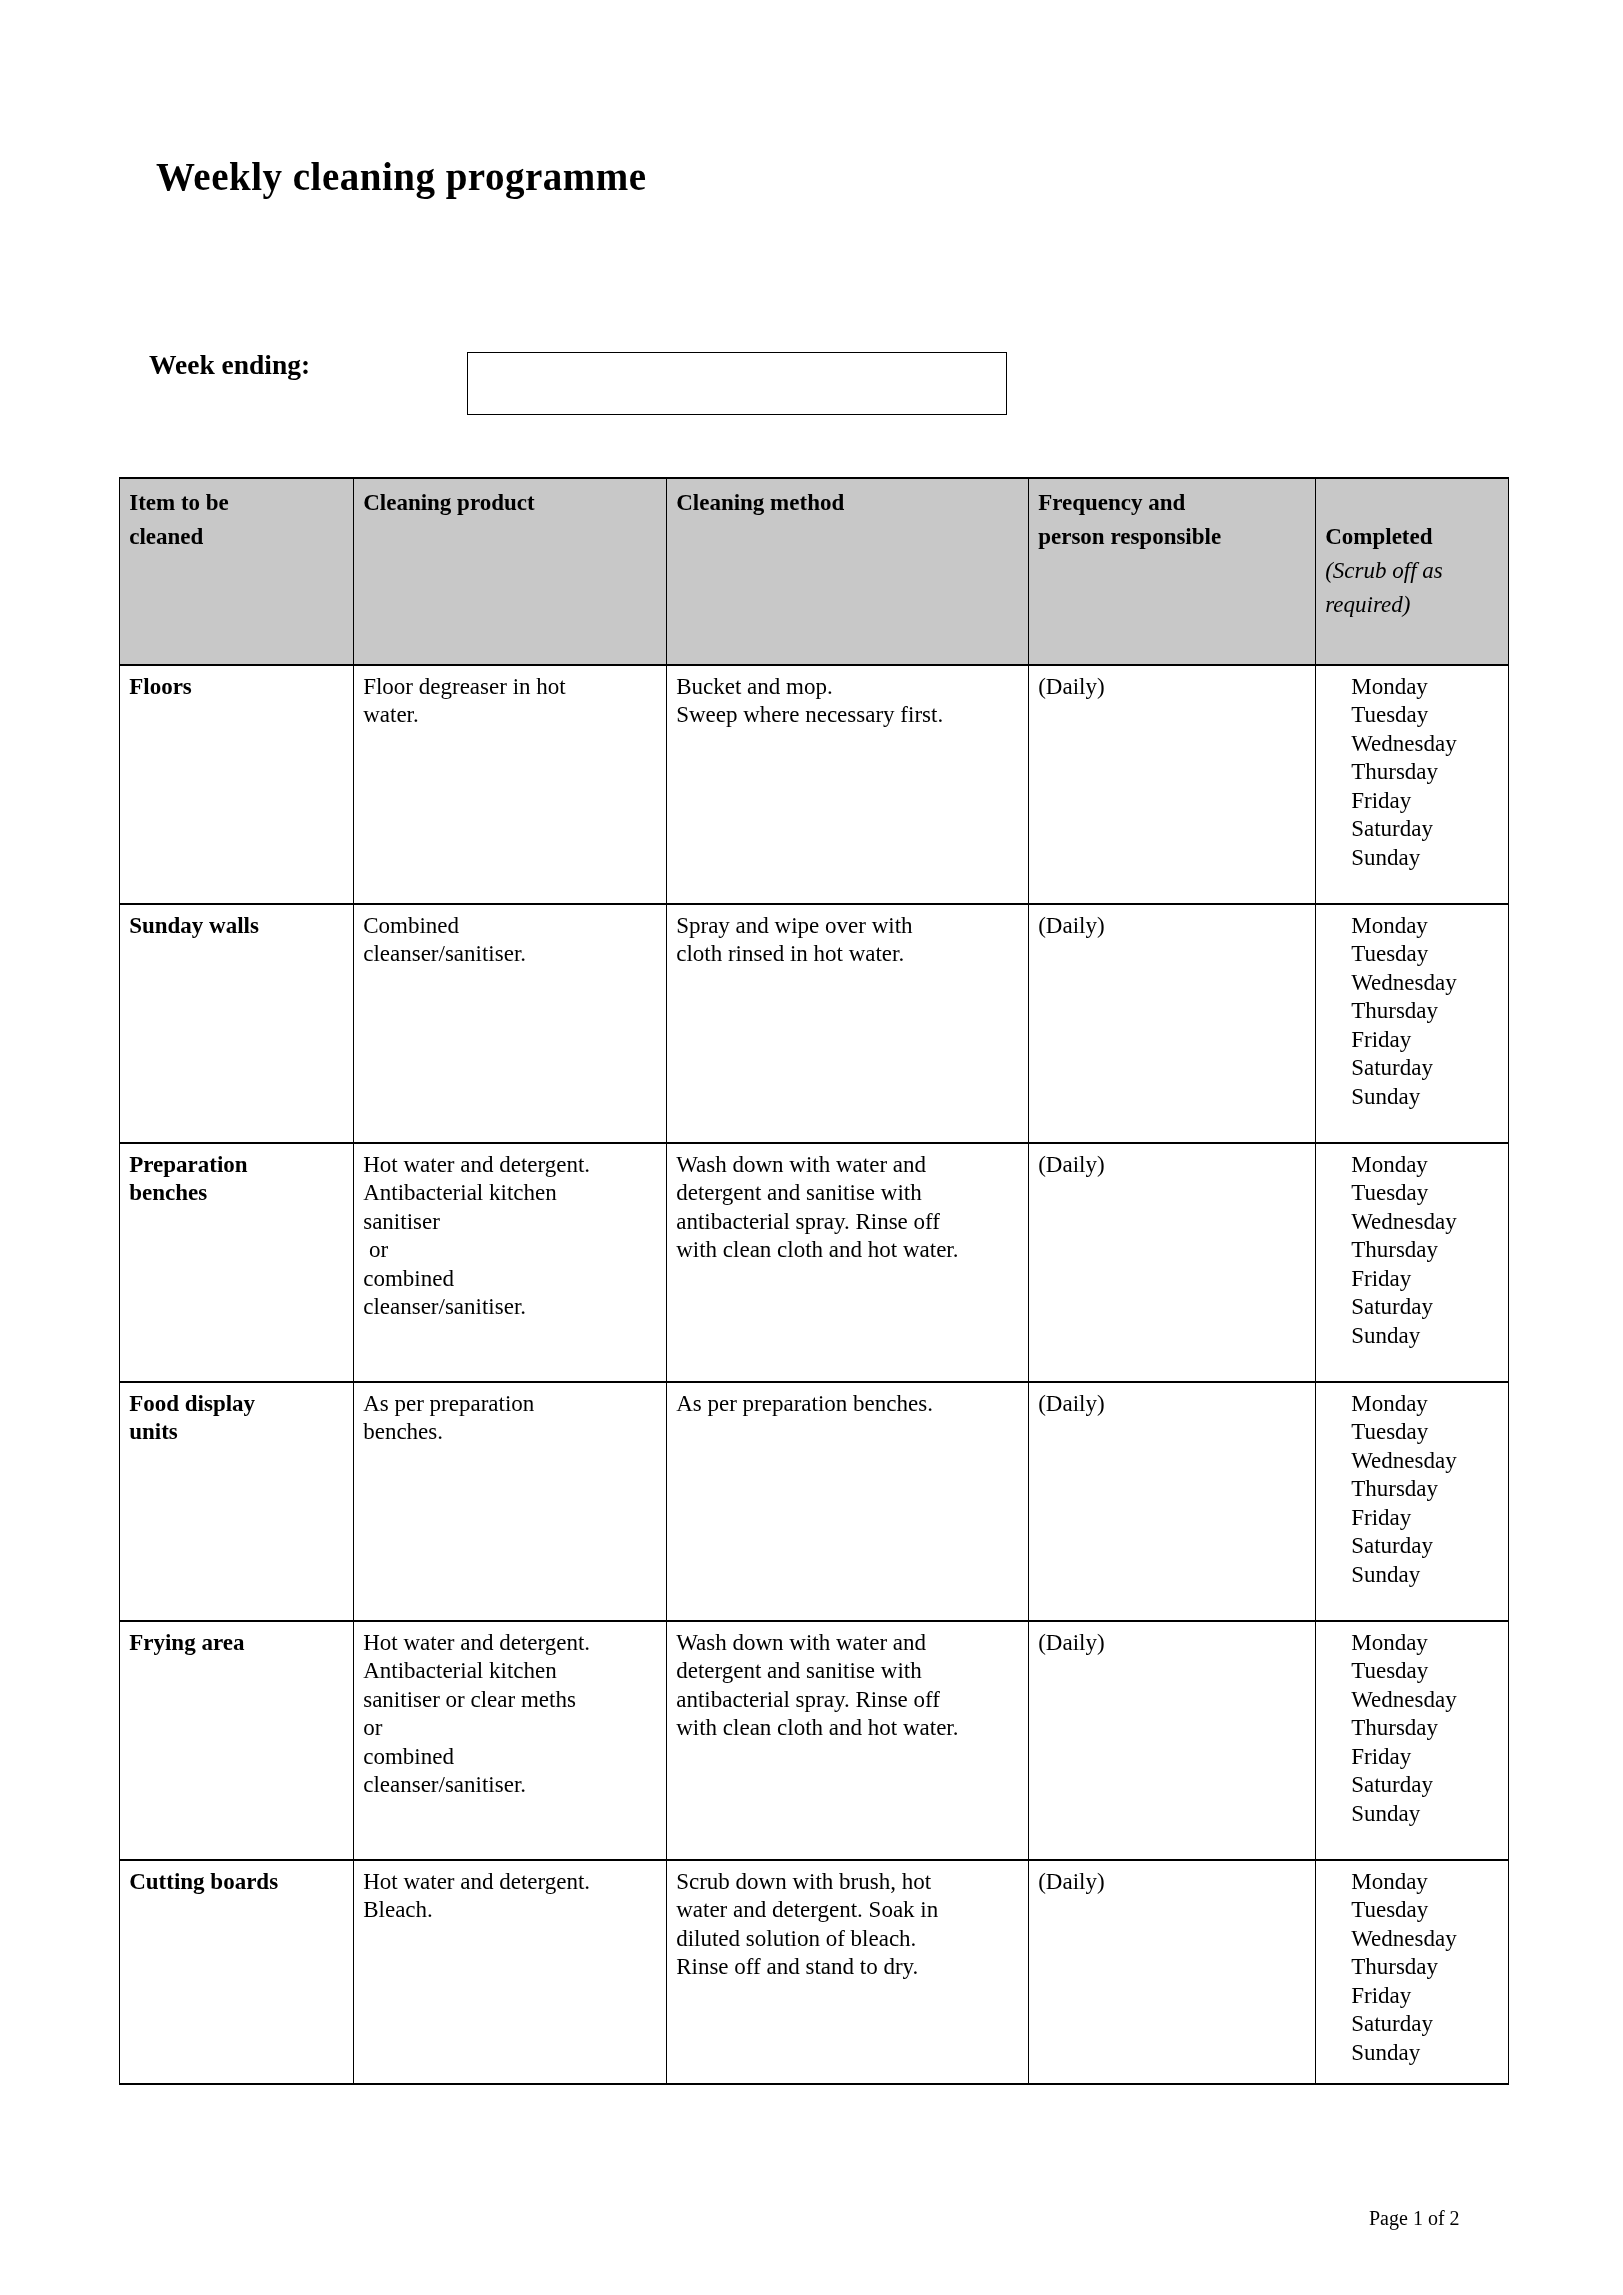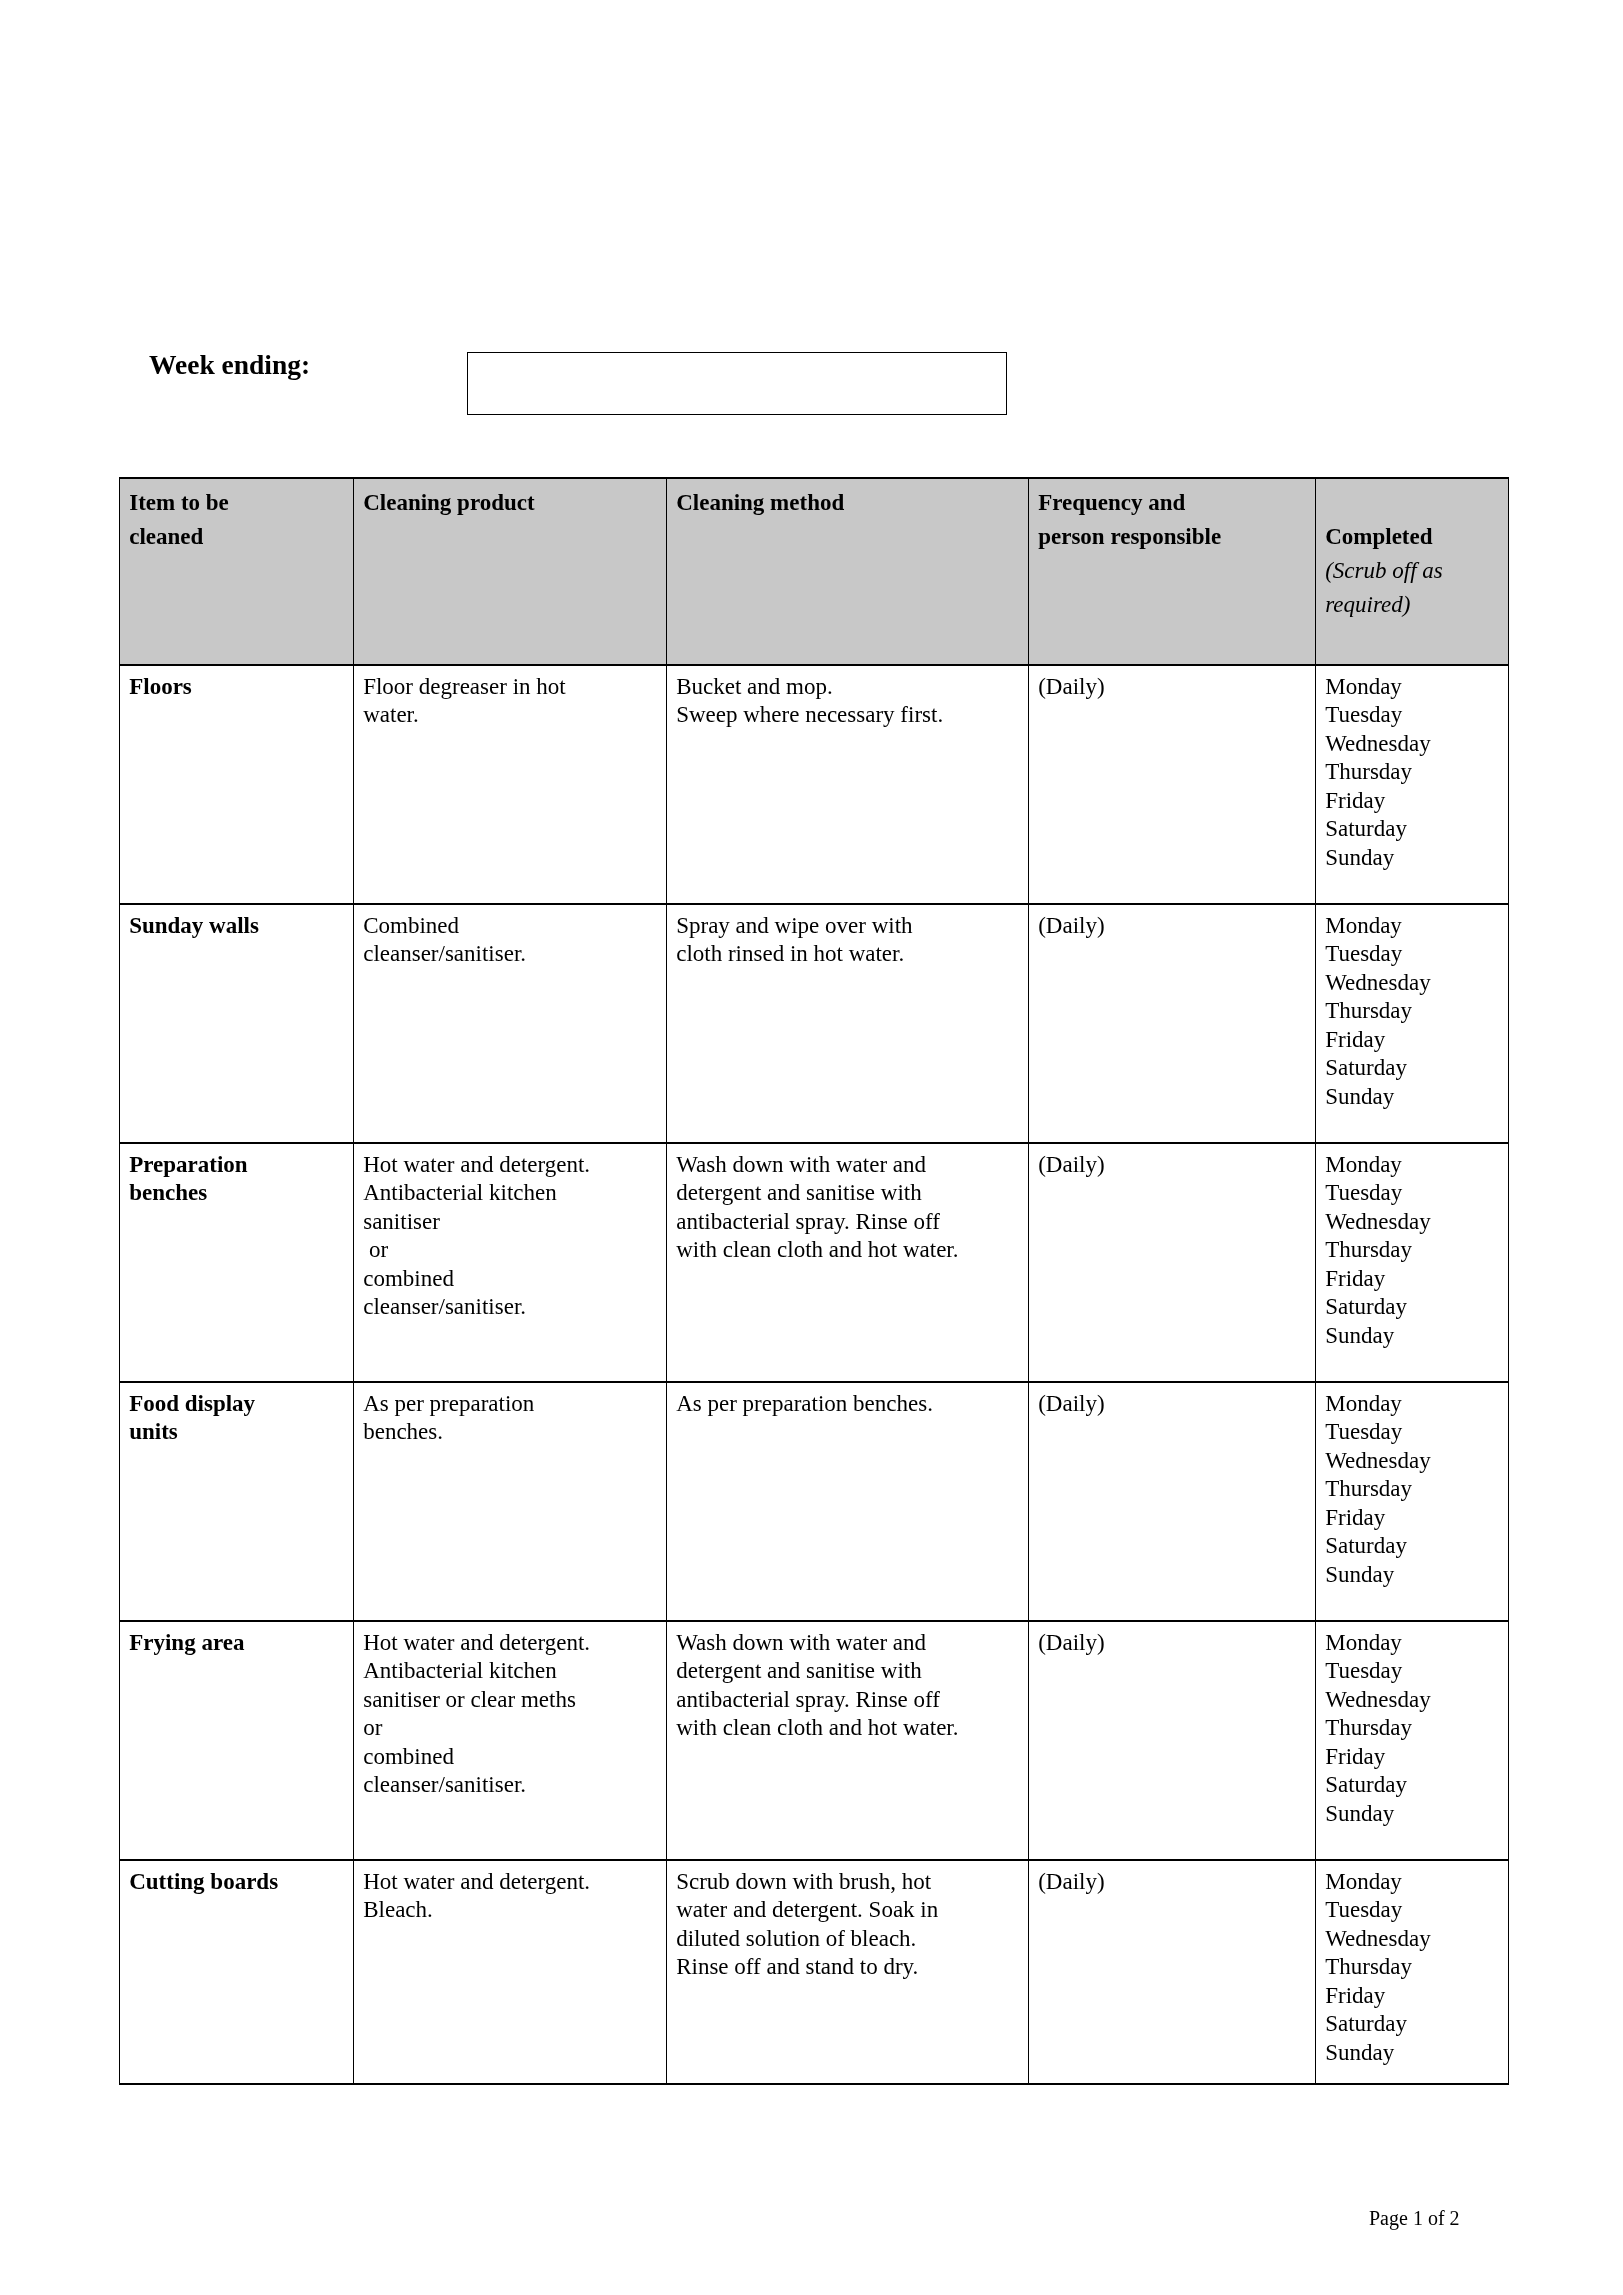--- a/index.html
+++ b/index.html
@@ -92,33 +92,34 @@
     line-height: 28.5px;
     white-space: pre-wrap;
   }
   td.c-item { font-weight: bold; }
   .hdr-note {
     display: block;
     font-weight: normal;
     font-style: italic;
     white-space: pre-line;
   }
-  .day-line { line-height: 28.5px; }
+  .day-line { line-height: 28.5px; margin-left: 26px; }
   .page-footer {
     position: absolute;
     left: 1369px;
     top: 2207px;
     font-size: 20px;
   }
 </style>
 </head>
 <body>
 
 <div class="page">
 
+  <h1 class="doc-title">Weekly cleaning programme</h1>
 
 
   <span class="week-label">Week ending:</span>
   <div class="week-box"></div>
 
   <table class="schedule">
     <colgroup>
       <col style="width:234px">
       <col style="width:313px">
       <col style="width:362px">

